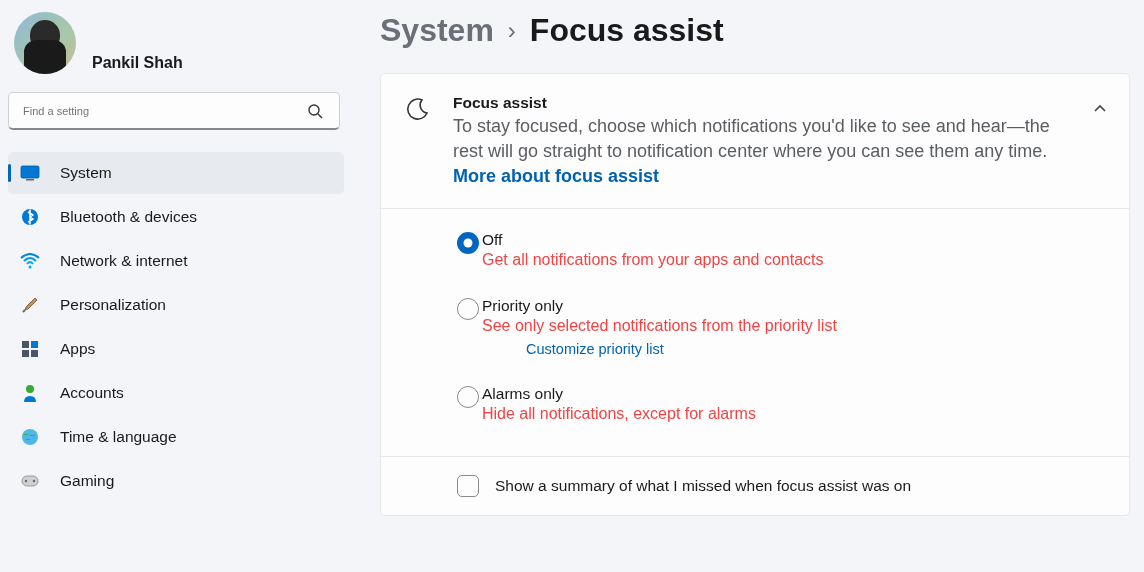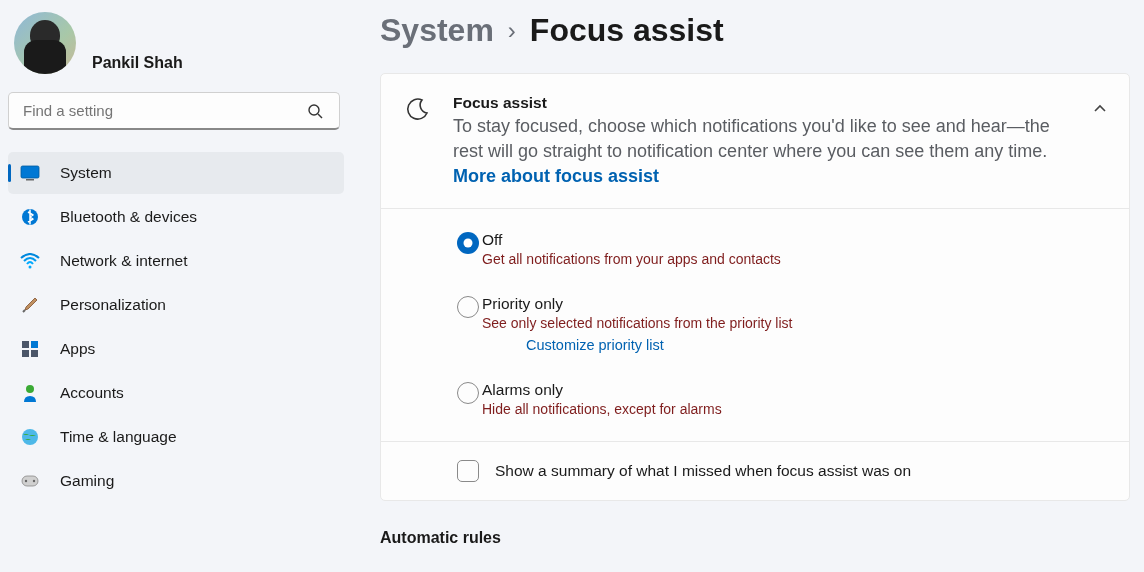--- a/index.html
+++ b/index.html
@@ -62,21 +62,21 @@
       background: #fdfdfd;
       padding: 0 14px;
       height: 38px;
       margin: 0 4px 22px 0;
     }
     .search-box input {
       flex: 1;
       border: none;
       outline: none;
       background: transparent;
-      font-size: 15px;
+      font-size: 11px;
       color: #555;
     }
     .nav { display: flex; flex-direction: column; gap: 2px; }
     .nav-item {
       display: flex;
       align-items: center;
       gap: 20px;
       height: 42px;
       padding: 0 12px;
       border-radius: 5px;
@@ -150,21 +150,21 @@
     .chevron { flex-shrink: 0; margin-top: 6px; }
     .options {
       border-top: 1px solid #e8e8e8;
       padding: 22px 22px 4px 76px;
     }
     .radio-row {
       display: flex;
       gap: 3px;
       margin-bottom: 28px;
     }
-    .radio-row:last-of-type { margin-bottom: 20px; }
+    .radio-row:last-of-type { margin-bottom: 29px; }
     .radio-circle {
       width: 22px; height: 22px;
       border-radius: 50%;
       border: 1.5px solid #8a8a8a;
       flex-shrink: 0;
       margin-top: 1px;
       position: relative;
       cursor: pointer;
     }
     .radio-circle.checked {
@@ -175,21 +175,21 @@
       content: '';
       position: absolute;
       top: 50%; left: 50%;
       transform: translate(-50%, -50%);
       width: 9px; height: 9px;
       background: #fff;
       border-radius: 50%;
     }
     .radio-text { }
     .radio-label { font-size: 15.5px; margin-bottom: 2px; }
-    .radio-sub { font-size: 14px; color: #7f1d1d; }
+    .radio-sub { font-size: 16px; color: #ef4444; }
     .priority-link { font-size: 14.5px; color: #0062b1; margin-top: 6px; cursor: pointer; margin-left: 44px; }
     .checkbox-row {
       border-top: 1px solid #e8e8e8;
       padding: 18px 22px 18px 76px;
       display: flex;
       align-items: center;
       gap: 16px;
     }
     .checkbox {
       width: 22px; height: 22px;
@@ -357,14 +357,13 @@
         </div>
       </div>
     </div>
 
     <div class="checkbox-row">
       <div class="checkbox"></div>
       <div class="checkbox-label">Show a summary of what I missed when focus assist was on</div>
     </div>
   </div>
 
-  <div class="section-title">Automatic rules</div>
 </div>
 
 </body></html>

